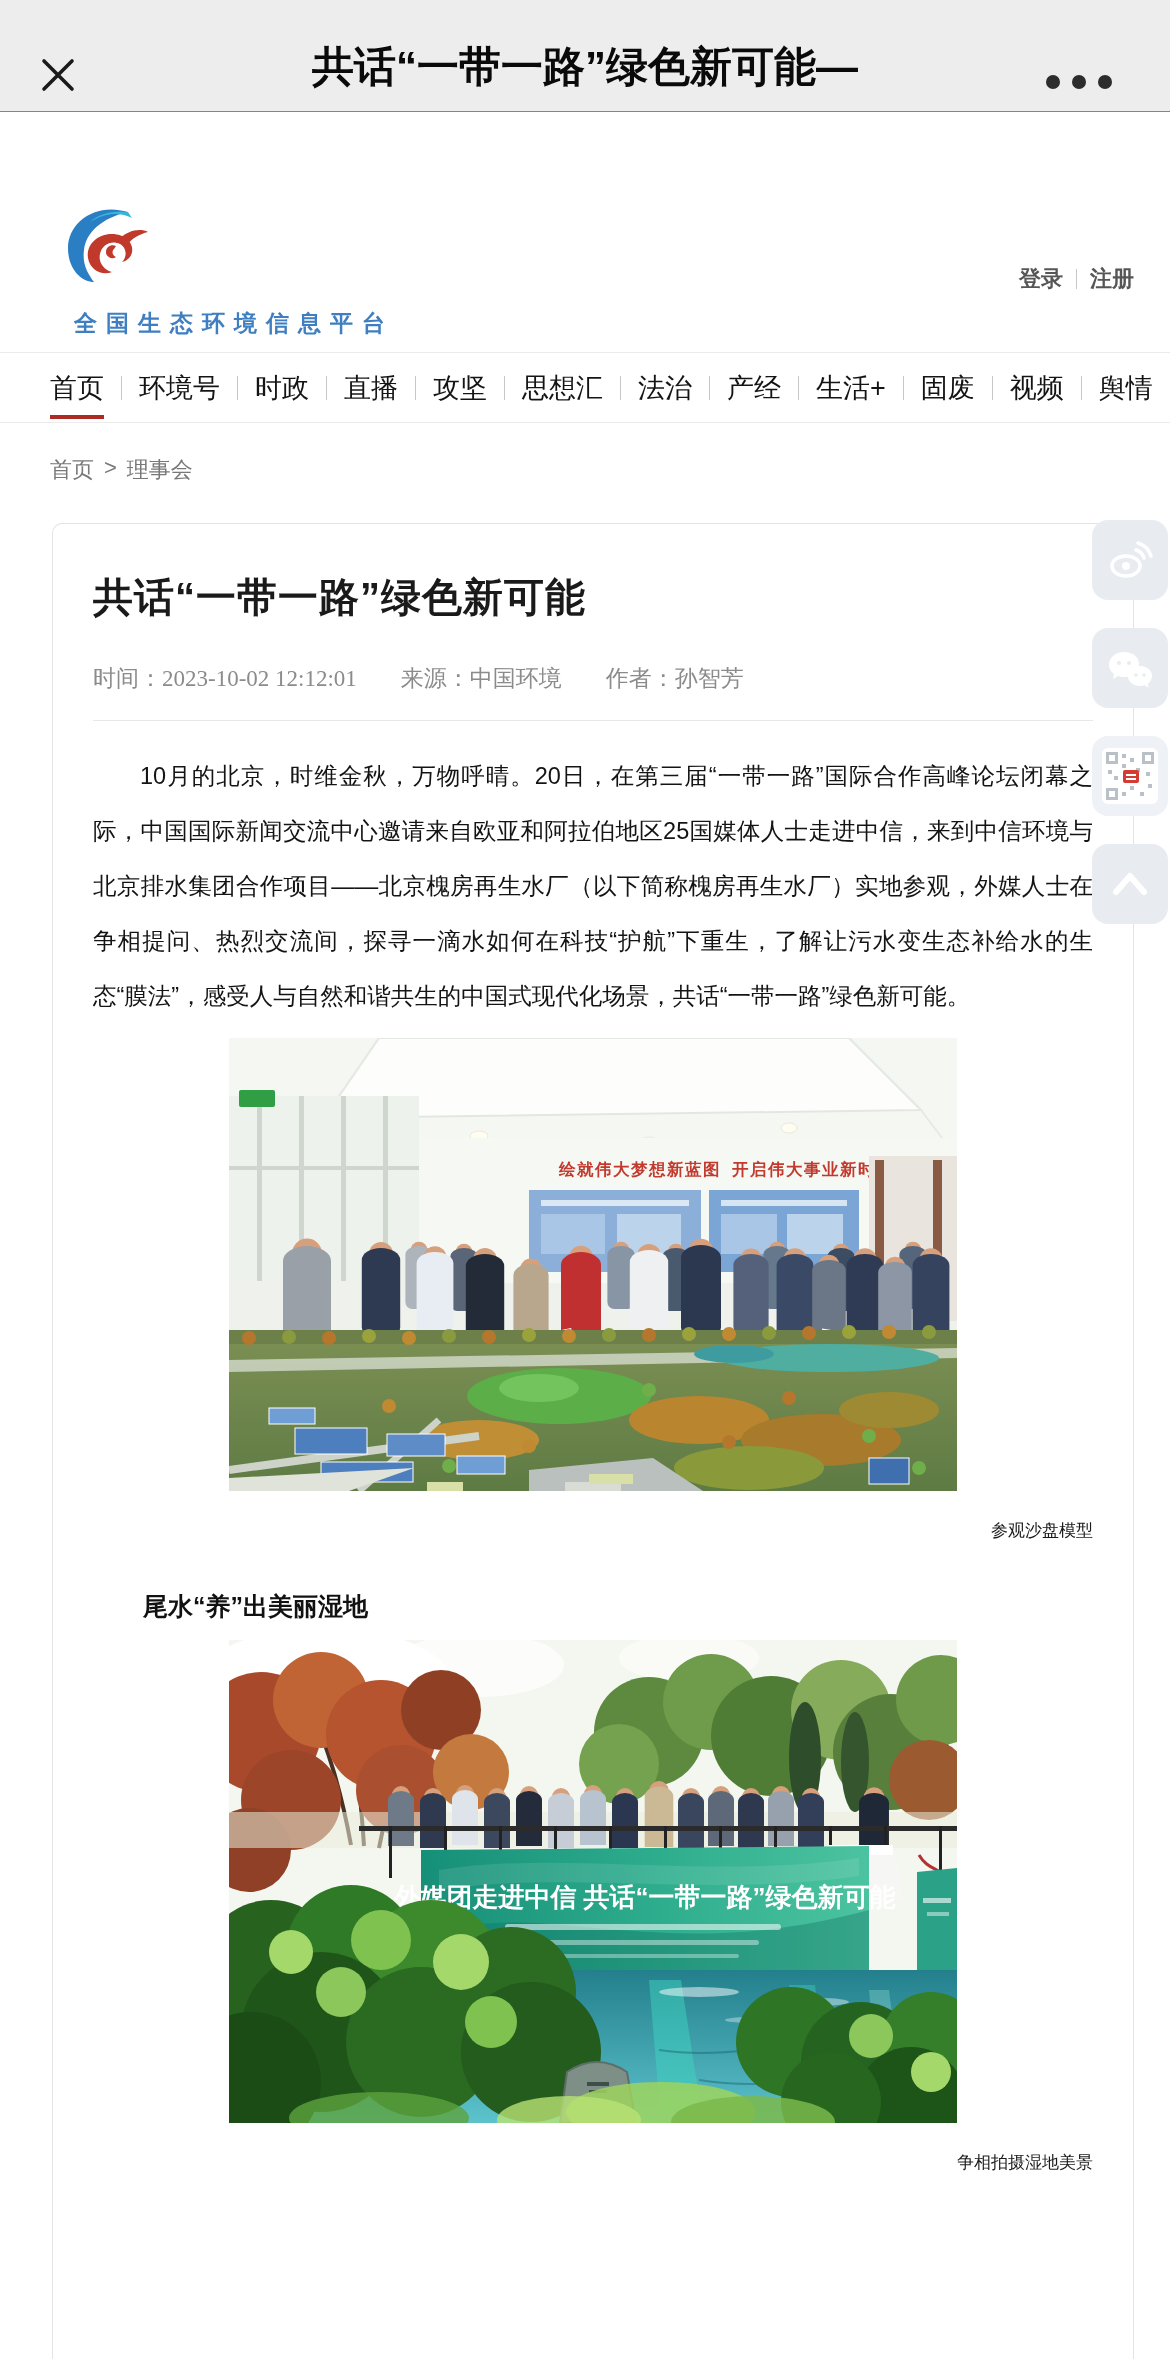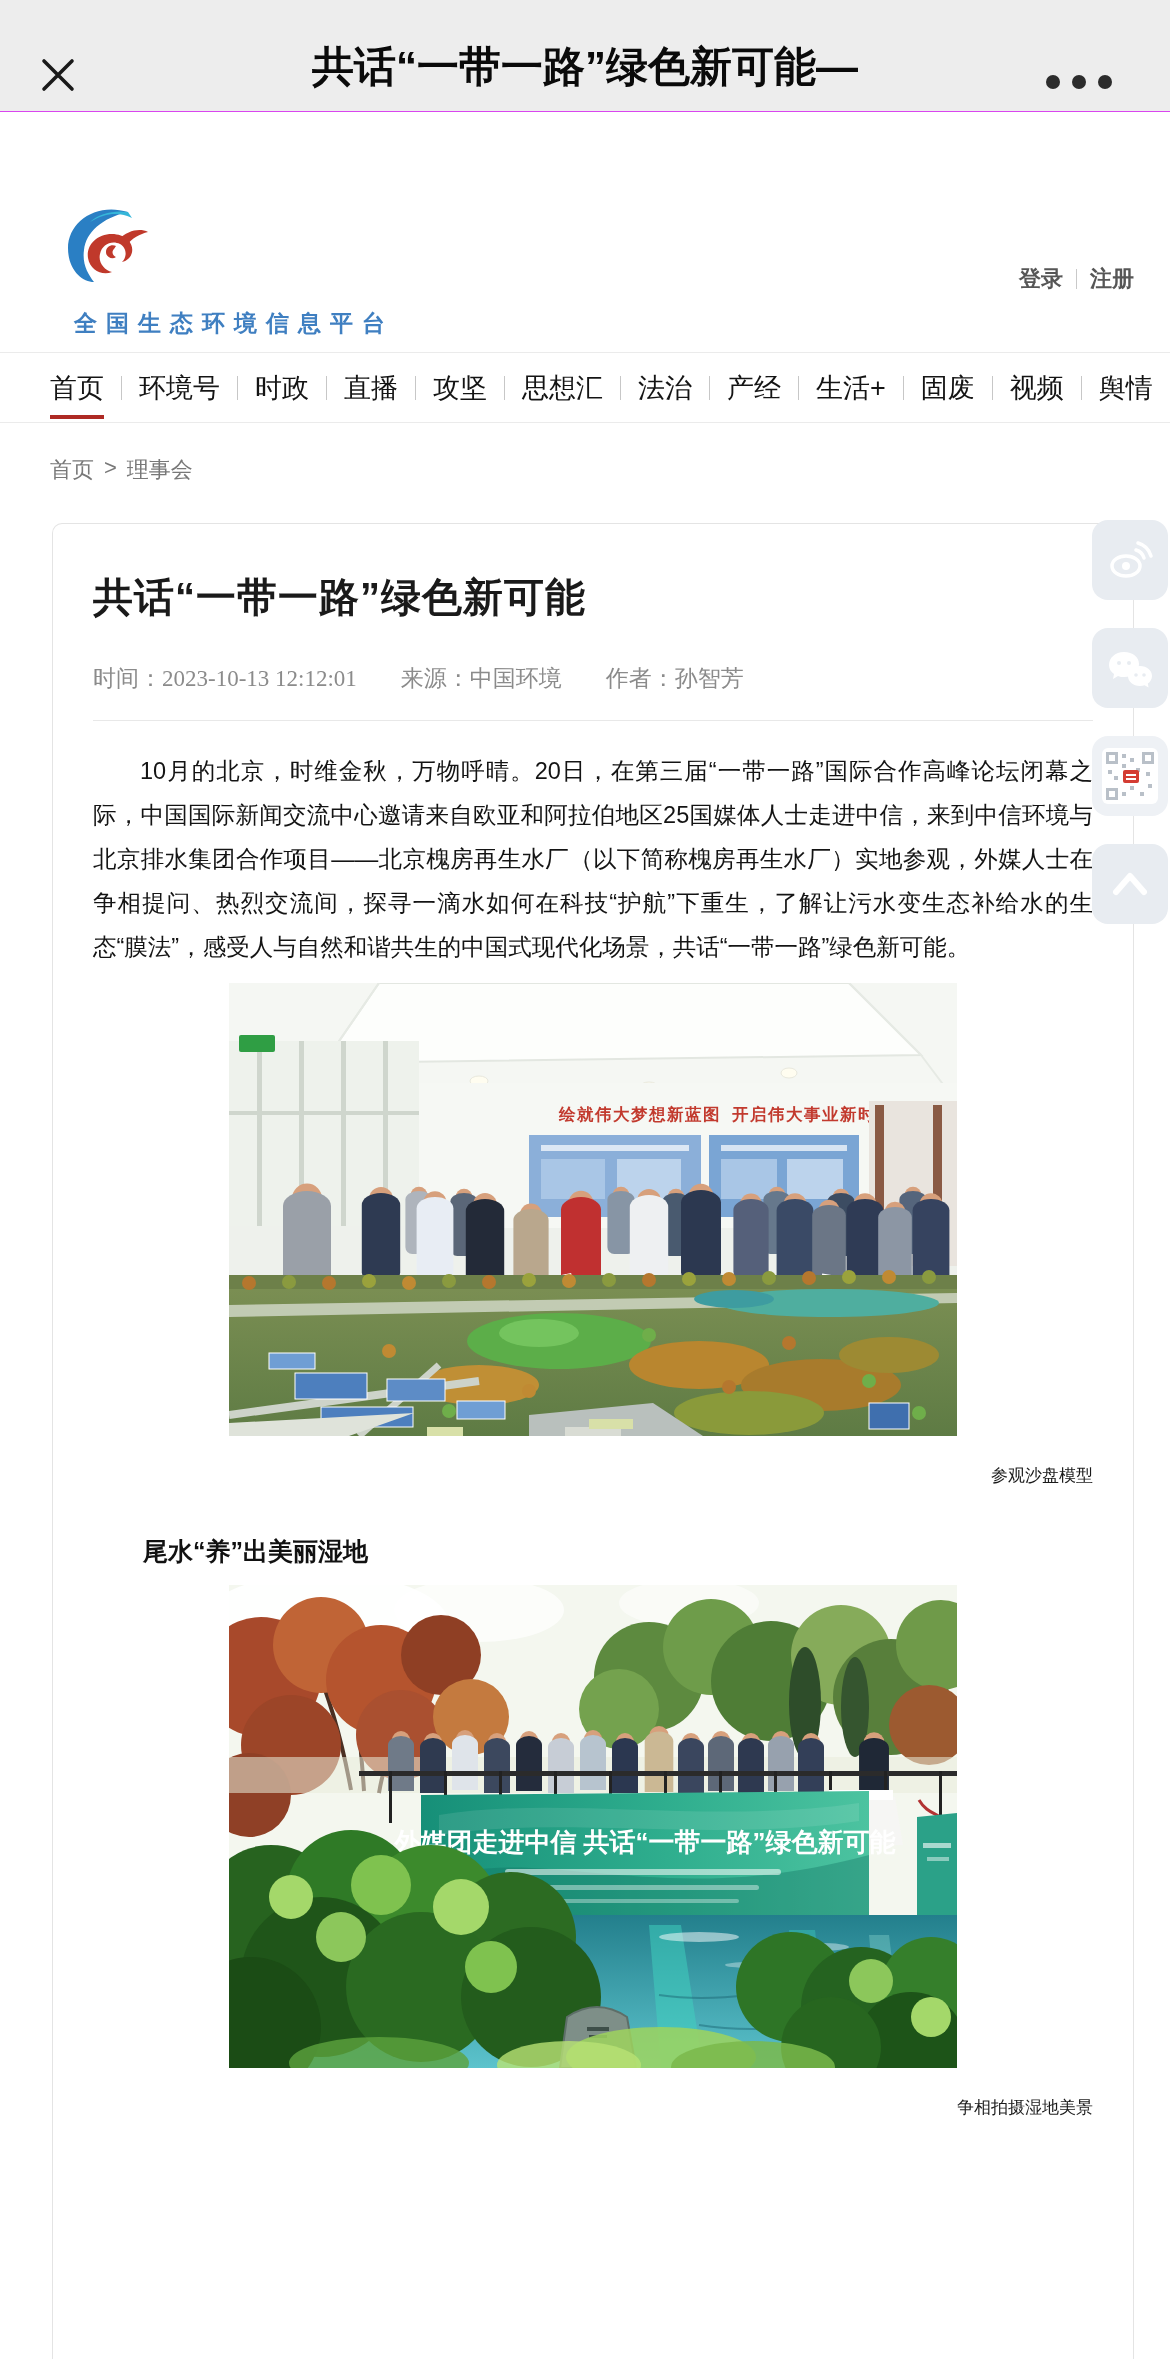--- a/index.html
+++ b/index.html
@@ -52,21 +52,21 @@
   .crumbs .crumb-link{cursor:pointer;}
 
   
   .card{position:absolute;left:52px;top:523px;width:1082px;height:1900px;box-sizing:border-box;
         border:1px solid #e4e4e4;border-bottom:none;border-radius:10px 10px 0 0;background:#fff;
         padding:0 40px;}
   .art-title{margin-top:46px;font-size:40px;font-weight:bold;color:#1a1a1a;letter-spacing:1px;}
   .art-meta{margin-top:38px;font-family:"Liberation Serif",serif;font-size:23px;color:#8b8b8b;
             display:flex;gap:44px;}
   .meta-divider{margin-top:26px;height:1px;background:#e8e8e8;}
-  .body-para{margin:28px 0 0 0;font-size:23.5px;line-height:44px;color:#141414;text-align:justify;
+  .body-para{margin:28px 0 0 0;font-size:23.5px;line-height:55px;color:#141414;text-align:justify;
              text-indent:2em;}
   .subhead{margin:44px 0 0 0;font-size:25px;font-weight:bold;color:#111;text-indent:2em;line-height:40px;}
   figure{margin:14px 0 0 0;}
   .fig-img{width:728px;margin:0 auto;display:block;text-align:right;}
   .fig-img svg{display:block;}
   figcaption{margin-top:28px;text-align:right;font-size:17px;color:#1a1a1a;}
 
   
   .float-side{position:absolute;left:1092px;top:520px;width:76px;z-index:9;}
   .side-tile{width:76px;height:80px;border-radius:16px;background:#e8ecf1;border:none;padding:0;
@@ -141,21 +141,21 @@
 
   <div class="crumbs">
     <span class="crumb-link">首页</span>
     <span>&gt;</span>
     <span class="crumb-link">理事会</span>
   </div>
 
   <article class="card">
     <h1 class="art-title">共话“一带一路”绿色新可能</h1>
     <div class="art-meta">
-      <span>时间：2023-10-13 12:12:01</span>
+      <span>时间：2023-10-02 12:12:01</span>
       <span>来源：中国环境</span>
       <span>作者：孙智芳</span>
     </div>
     <div class="meta-divider"></div>
 
     <p class="body-para">10月的北京，时维金秋，万物呼晴。20日，在第三届“一带一路”国际合作高峰论坛闭幕之际，中国国际新闻交流中心邀请来自欧亚和阿拉伯地区25国媒体人士走进中信，来到中信环境与北京排水集团合作项目——北京槐房再生水厂（以下简称槐房再生水厂）实地参观，外媒人士在争相提问、热烈交流间，探寻一滴水如何在科技“护航”下重生，了解让污水变生态补给水的生态“膜法”，感受人与自然和谐共生的中国式现代化场景，共话“一带一路”绿色新可能。</p>
 
     <figure>
       <div class="fig-img">
       <svg width="728" height="453" viewBox="0 0 728 453">

